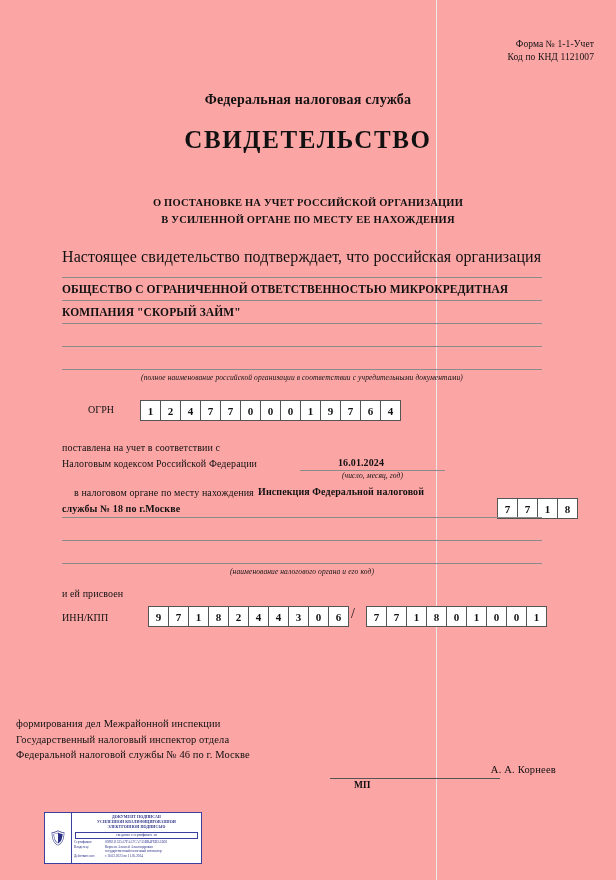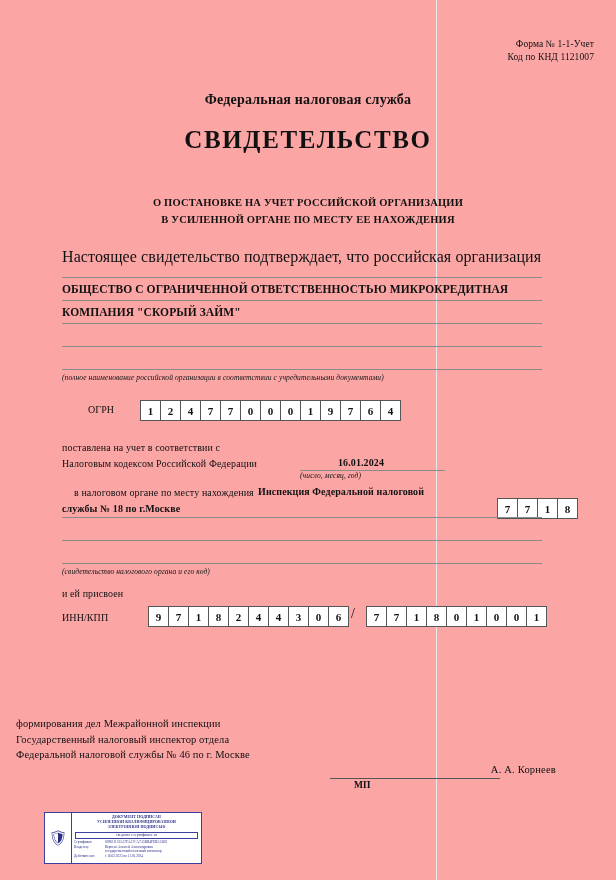--- a/index.html
+++ b/index.html
@@ -86,21 +86,21 @@
   }
   .rule {
     position: absolute;
     border-bottom: 1px solid #8b8b8b;
     height: 0;
   }
   .caption {
     position: absolute;
     font-size: 7.5px;
     font-style: italic;
-    text-align: left;
+    text-align: center;
     letter-spacing: 0.1px;
   }
   .lbl {
     position: absolute;
     font-size: 10px;
     letter-spacing: 0.1px;
   }
   .lbl-b {
     position: absolute;
     font-size: 10px;
@@ -283,21 +283,21 @@
   <div class="boxes" style="left:497px; top:498px;">
     <div class="cell">7</div>
     <div class="cell">7</div>
     <div class="cell">1</div>
     <div class="cell">8</div>
   </div>
 
   <div class="rule" style="left:62px; width:480px; top:517px;"></div>
   <div class="rule" style="left:62px; width:480px; top:540px;"></div>
   <div class="rule" style="left:62px; width:480px; top:563px;"></div>
-  <div class="caption" style="left:62px; width:480px; top:567px;">(свидетельство налогового органа и его код)</div>
+  <div class="caption" style="left:62px; width:480px; top:567px;">(наименование налогового органа и его код)</div>
 
   <div class="lbl" style="left:62px; top:588px;">и ей присвоен</div>
   <div class="lbl" style="left:62px; top:612px;">ИНН/КПП</div>
 
   <div class="boxes" style="left:148px; top:606px;">
     <div class="cell">9</div>
     <div class="cell">7</div>
     <div class="cell">1</div>
     <div class="cell">8</div>
     <div class="cell">2</div>

